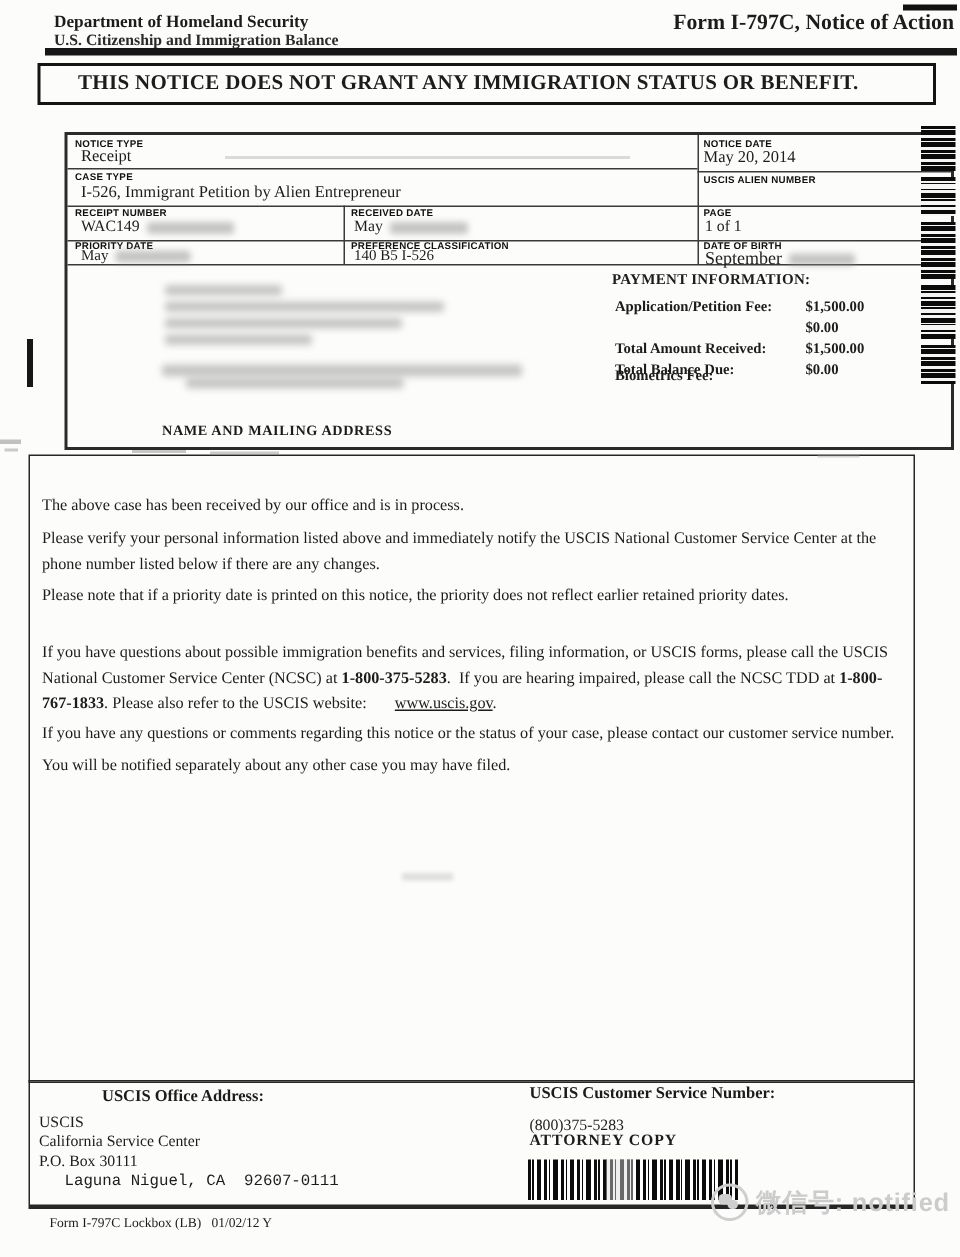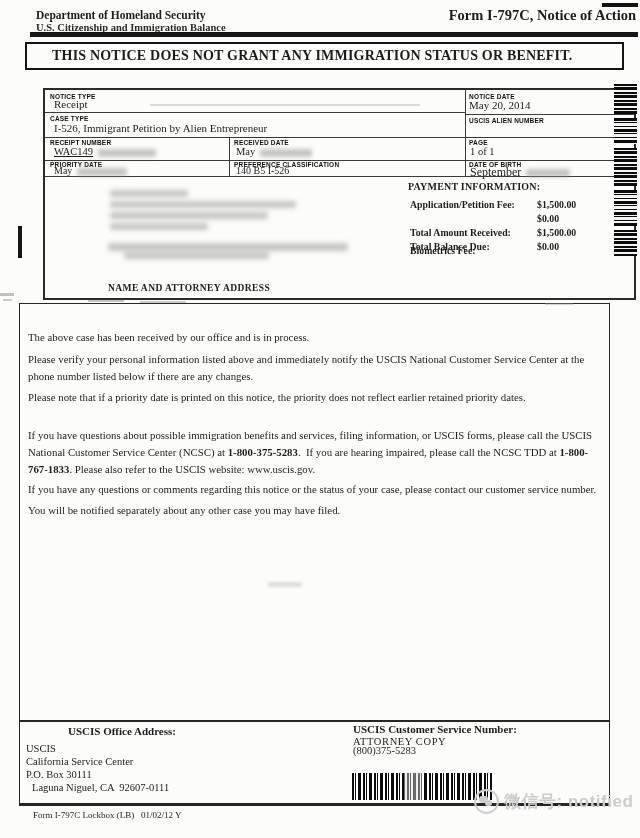--- a/index.html
+++ b/index.html
@@ -7,21 +7,21 @@
     position:relative;
     width:640px;height:838px;
     background:#fcfcfa;
     overflow:hidden;
     font-family:"Liberation Serif", serif;
     color:#1c1c1c;
   }
   .abs{position:absolute;}
   .serif{font-family:"Liberation Serif", serif;}
   .b{font-weight:bold;}
-  .u{}
+  .u{text-decoration:underline;margin-left:16px;}
 
   
   .agency1{left:36px;top:9px;font-size:11.5px;font-weight:bold;}
   .agency2{left:36px;top:22px;font-size:10.5px;font-weight:bold;color:#2a2a2a;}
   .formtitle{right:4px;top:7px;font-size:14.5px;font-weight:bold;}
   .hdr-rule{left:30px;top:32px;width:608px;height:5px;background:#161616;}
   .corner-mark{left:602px;top:3px;width:36px;height:4px;background:#111;}
 
   
   .banner{
@@ -106,21 +106,21 @@
     <div class="fld-value" style="left:9px;top:8px;">Receipt</div>
     <div class="fld-label" style="left:424px;top:3px;">NOTICE DATE</div>
     <div class="fld-value" style="left:424px;top:9px;">May 20, 2014</div>
 
     <div class="fld-label" style="left:5px;top:25px;">CASE TYPE</div>
     <div class="fld-value" style="left:9px;top:32px;">I-526, Immigrant Petition by Alien Entrepreneur</div>
     <div class="fld-label" style="left:424px;top:27px;">USCIS ALIEN NUMBER</div>
     <div class="fld-value" style="left:424px;top:34px;"></div>
 
     <div class="fld-label" style="left:5px;top:49px;">RECEIPT NUMBER</div>
-    <div class="fld-value small" style="left:9px;top:56px;text-decoration:underline;"><span>WAC149</span><span class="iblur" style="width:58px;"></span></div>
+    <div class="fld-value small" style="left:9px;top:56px;"><span>WAC149</span><span class="iblur" style="width:58px;"></span></div>
     <div class="fld-label" style="left:189px;top:49px;">RECEIVED DATE</div>
     <div class="fld-value small" style="left:191px;top:56px;"><span>May</span><span class="iblur" style="width:52px;"></span></div>
     <div class="fld-label" style="left:424px;top:49px;">PAGE</div>
     <div class="fld-value small" style="left:425px;top:56px;">1 of 1</div>
 
     <div class="fld-label" style="left:5px;top:71px;">PRIORITY DATE</div>
     <div class="fld-value small" style="left:9px;top:75px;font-size:10px;"><span>May</span><span class="iblur" style="width:50px;"></span></div>
     <div class="fld-label" style="left:189px;top:71px;">PREFERENCE CLASSIFICATION</div>
     <div class="fld-value small" style="left:191px;top:75px;font-size:10px;">140 B5 I-526</div>
     <div class="fld-label" style="left:424px;top:71px;">DATE OF BIRTH</div>
@@ -137,46 +137,46 @@
   <div class="abs pay-title serif">PAYMENT INFORMATION:</div>
   <div class="pay-label" style="top:199px;">Application/Petition Fee:</div>
   <div class="pay-value" style="top:199px;">$1,500.00</div>
   <div class="pay-label" style="top:213px;margin-top:32px;">Biometrics Fee:</div>
   <div class="pay-value" style="top:213px;">$0.00</div>
   <div class="pay-label" style="top:227px;">Total Amount Received:</div>
   <div class="pay-value" style="top:227px;">$1,500.00</div>
   <div class="pay-label" style="top:241px;">Total Balance Due:</div>
   <div class="pay-value" style="top:241px;">$0.00</div>
 
-  <div class="abs nm-label serif">NAME AND ATTORNEY ADDRESS</div>
+  <div class="abs nm-label serif">NAME AND MAILING ADDRESS</div>
 
   <div class="vbc vbc-a" style="top:84px;height:30px;"></div>
   <div class="vbc vbc-b" style="top:118px;height:26px;"></div>
   <div class="vbc vbc-a" style="top:148px;height:38px;"></div>
   <div class="vbc vbc-b" style="top:190px;height:36px;"></div>
   <div class="vbc vbc-a" style="top:230px;height:26px;"></div>
 
   <div class="abs bodybox"></div>
   <div class="para" style="top:329px;">The above case has been received by our office and is in process.</div>
   <div class="para" style="top:351px;">Please verify your personal information listed above and immediately notify the USCIS National Customer Service Center at the phone number listed below if there are any changes.</div>
   <div class="para" style="top:389px;">Please note that if a priority date is printed on this notice, the priority does not reflect earlier retained priority dates.</div>
   <div class="para" style="top:427px;"><span>If you have questions about possible immigration benefits and services, filing information, or USCIS forms, please call the USCIS National Customer Service Center (NCSC) at </span><span class="b">1-800-375-5283</span><span>.  If you are hearing impaired, please call the NCSC TDD at </span><span class="b">1-800-767-1833</span><span>. Please also refer to the USCIS website: </span><span class="u">www.uscis.gov</span><span>.</span></div>
   <div class="para" style="top:502px;">You will be notified separately about any other case you may have filed.</div>
   <div class="para" style="top:481px;">If you have any questions or comments regarding this notice or the status of your case, please contact our customer service number.</div>
 
   <div class="abs botbox"></div>
   <div class="abs bot-title serif" style="left:26px;top:725px;margin-left:42px;">USCIS Office Address:</div>
   <div class="abs bot-line serif" style="left:26px;top:743px;">USCIS</div>
   <div class="abs bot-line serif" style="left:26px;top:756px;">California Service Center</div>
   <div class="abs bot-line serif" style="left:26px;top:769px;">P.O. Box 30111</div>
-  <div class="abs bot-line serif" style="left:32px;top:782px;">Laguna Niguel, CA  92607-0111</div>
+  <div class="abs bot-line serif" style="left:43px;top:782px;font-family:Liberation Mono, monospace;">Laguna Niguel, CA  92607-0111</div>
 
   <div class="abs bot-title serif" style="left:353px;top:723px;">USCIS Customer Service Number:</div>
   <div class="abs bot-line serif" style="left:353px;top:745px;">(800)375-5283</div>
-  <div class="abs bot-line serif" style="left:353px;top:736px;letter-spacing:.6px;">ATTORNEY COPY</div>
+  <div class="abs bot-line serif" style="left:353px;top:755px;letter-spacing:.6px;font-weight:bold;">ATTORNEY COPY</div>
   <div class="abs hbc"></div>
   <div class="abs hbc-fade"></div>
 
   <div class="abs footer-code serif">Form I-797C Lockbox (LB)   01/02/12 Y</div>
 
   <div class="abs wm">
     <span class="wm-icon"></span>
     <span class="wm-text">微信号: notified</span>
   </div>
 

